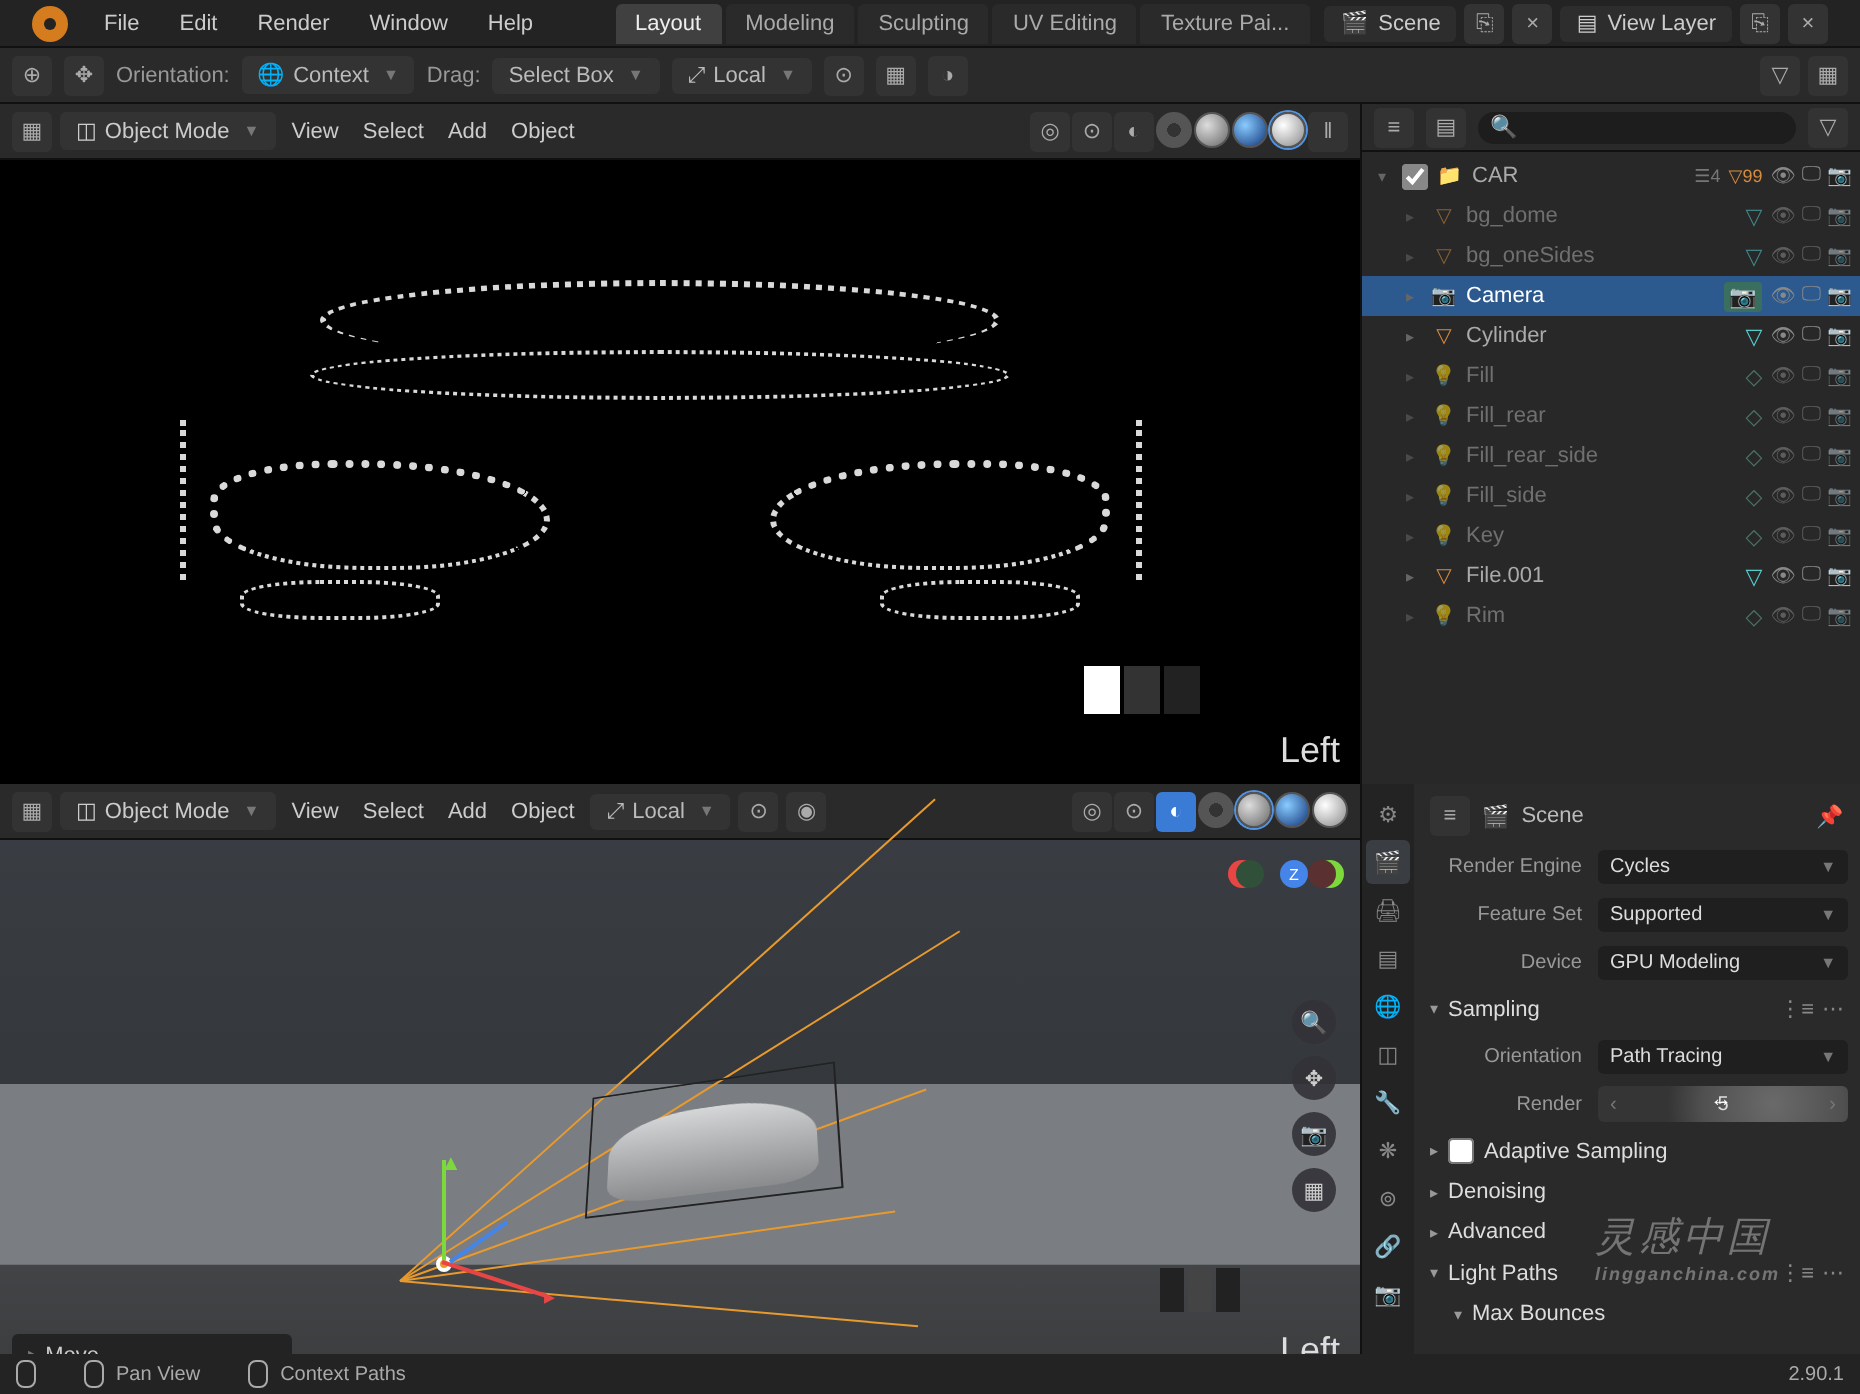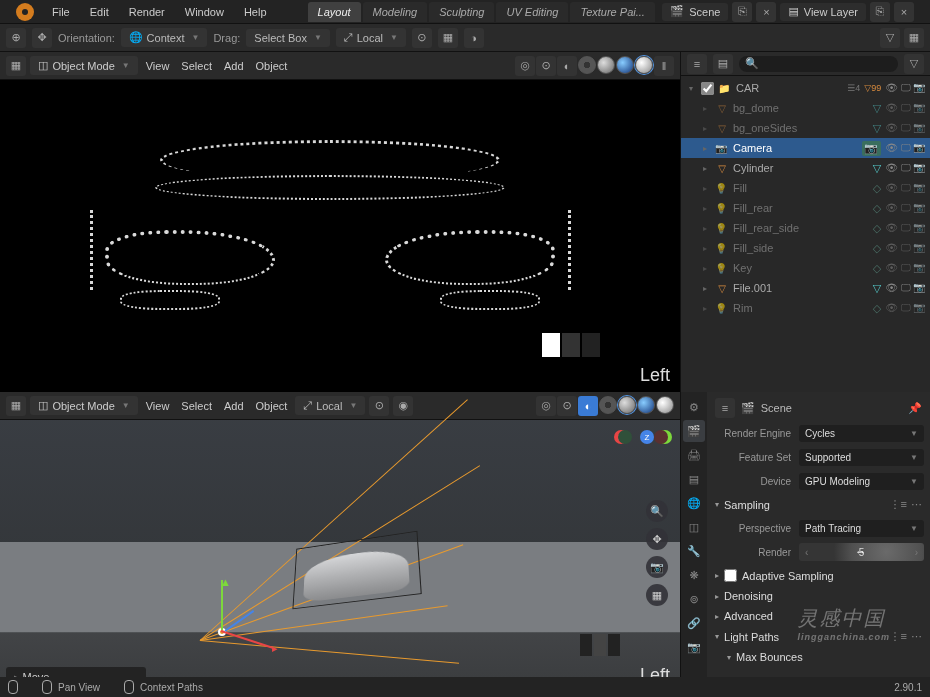--- a/index.html
+++ b/index.html
@@ -3,21 +3,21 @@
 <meta charset="utf-8">
 <style>
 * { margin: 0; padding: 0; box-sizing: border-box; font-family: -apple-system, "Segoe UI", sans-serif; }
 body { background: #1a1a1a; color: #ccc; font-size: 11px; width: 930px; height: 697px; overflow: hidden; position: relative; }
 
 
 .top-menu { height: 24px; background: #232323; display: flex; align-items: center; padding: 0 16px; border-bottom: 1px solid #111; }
 .logo { width: 18px; height: 18px; background: #d47c1e; border-radius: 9px; margin-right: 8px; position: relative; }
 .logo::after { content: ""; position: absolute; width: 6px; height: 6px; background: #232323; border-radius: 3px; top: 6px; left: 6px; }
 .menu-item { padding: 3px 10px; color: #ccc; cursor: pointer; }
-.workspace-tabs { display: flex; margin-left: 30px; font-style: italic; }
+.workspace-tabs { display: flex; margin-left: 30px; }
 .workspace-tab { padding: 4px 10px; color: #aaa; background: #2a2a2a; border-radius: 3px 3px 0 0; margin: 0 1px; font-size: 11px; }
 .workspace-tab.active { background: #404040; color: #eee; }
 .scene-selector { display: flex; align-items: center; margin-left: auto; gap: 4px; }
 .scene-box { background: #2d2d2d; padding: 2px 8px; border-radius: 3px; height: 18px; display: flex; align-items: center; gap: 5px; }
 
 
 .toolbar2 { height: 28px; background: #2a2a2a; display: flex; align-items: center; padding: 0 6px; gap: 6px; border-bottom: 1px solid #111; }
 .tool-drop { background: #333; border-radius: 3px; padding: 3px 8px; display: inline-flex; align-items: center; gap: 4px; color: #bbb; }
 .tool-label { color: #999; }
 .tool-icon-btn { width: 20px; height: 20px; background: #333; border-radius: 3px; display: inline-flex; align-items: center; justify-content: center; color: #aaa; }
@@ -487,21 +487,21 @@
 
       <div class="panel-hdr">
         <span class="tw">▾</span>
         <span>Sampling</span>
         <span class="icons">
             <span>⋮≡</span>
             <span>⋯</span>
           </span>
       </div>
       <div class="prop-row">
-        <div class="pl">Perspective</div>
+        <div class="pl">Orientation</div>
         <div class="pv">
             <span>Path Tracing</span>
             <span class="chev">▼</span>
           </div>
       </div>
       <div class="prop-row">
         <div class="pl">Render</div>
         <div class="num-field highlight" style="flex:1">
           <span>5</span>
           <span class="cursor-drag">↔</span>

